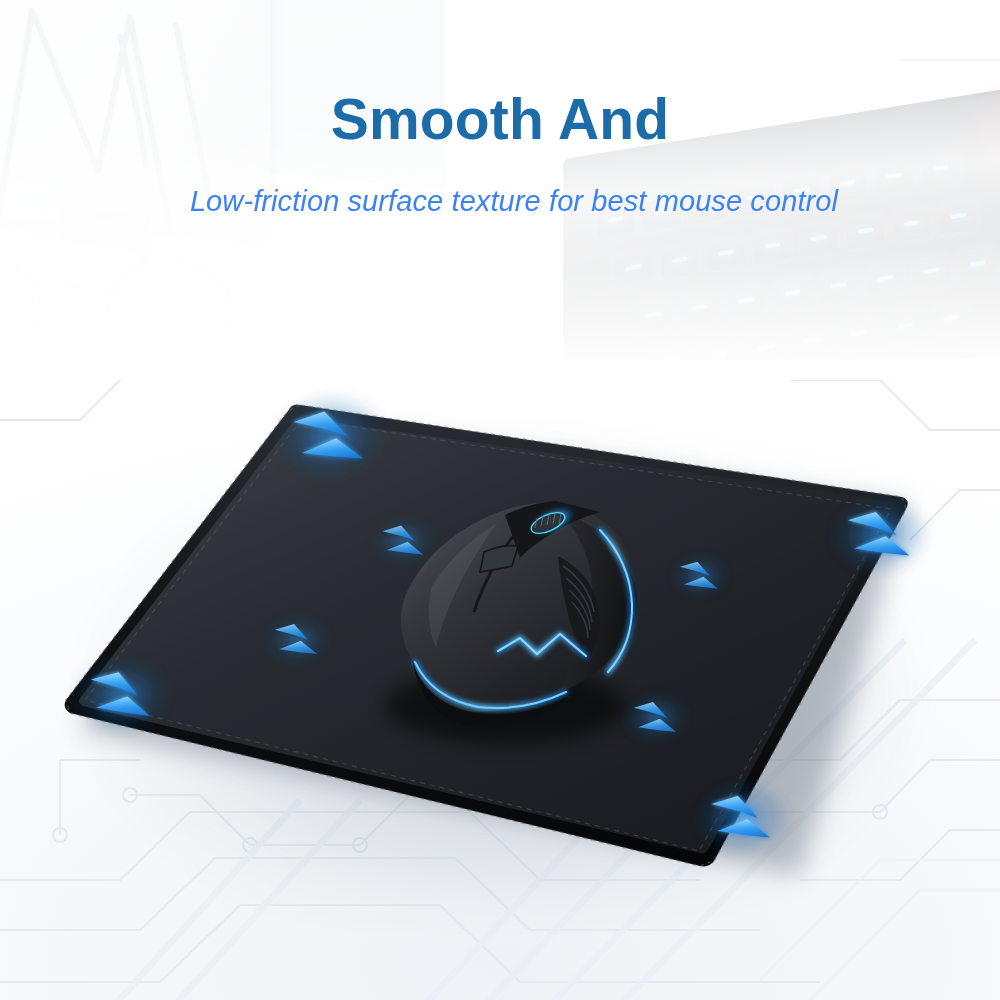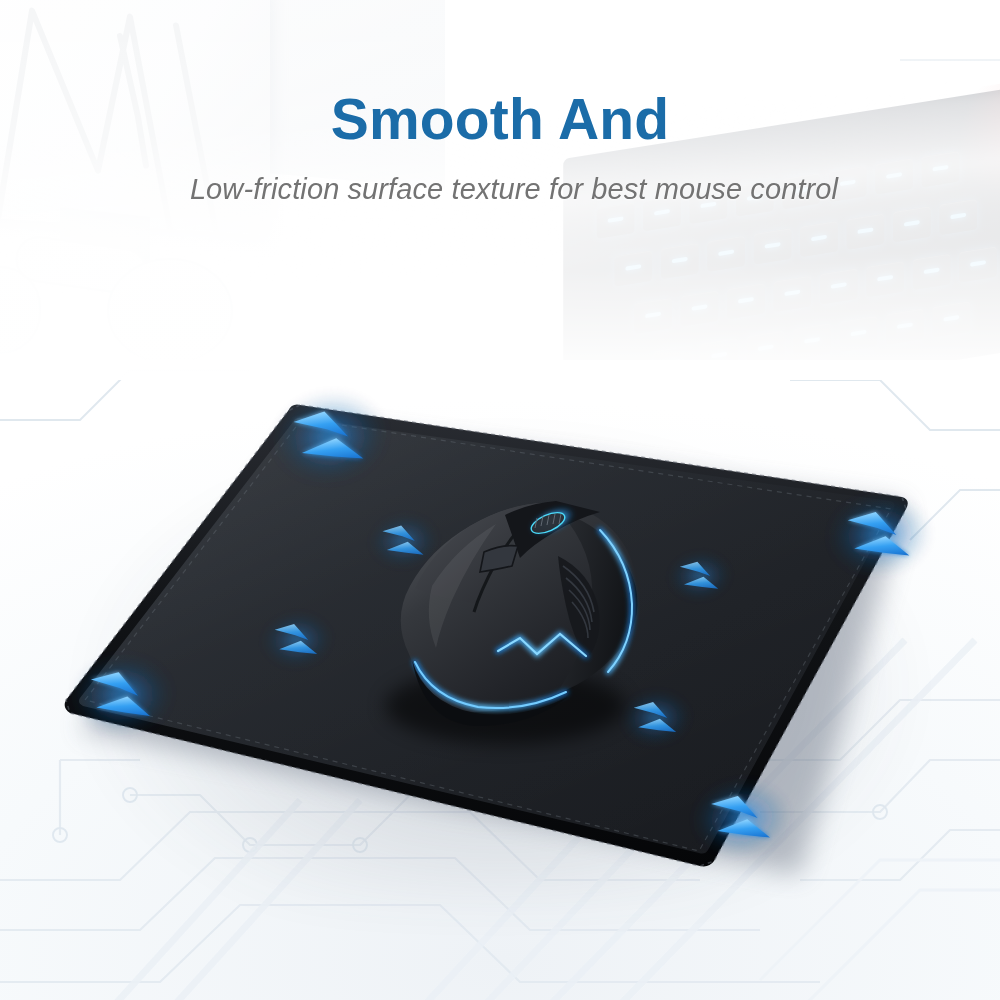--- a/index.html
+++ b/index.html
@@ -50,22 +50,22 @@
     background:#7fd4ff;box-shadow:0 0 6px #4ab6ff;}
 
   
   .copy{position:absolute;left:0;top:88px;width:1000px;text-align:center;z-index:6;}
   .headline{
     font-weight:bold;font-size:57px;line-height:63px;letter-spacing:.2px;
     color:#1b6ca8;margin:0;text-shadow:0 1px 2px rgba(255,255,255,.75);
   }
   .headline span{display:block;}
   .subtitle{
-    margin:20px 0 0;font-size:29px;line-height:36px;font-style:italic;font-weight:300;
-    color:#737373;letter-spacing:.1px;text-shadow:0 1px 2px rgba(255,255,255,.8);padding-left:28px;
+    margin:32px 0 0;font-size:29px;line-height:36px;font-style:italic;font-weight:300;
+    color:#3b82f6;letter-spacing:.1px;text-shadow:0 1px 2px rgba(255,255,255,.8);padding-left:28px;
   }
 
   
   .pad-wrap{position:absolute;left:0;top:0;width:1000px;height:1000px;z-index:4;}
   .pad-shadow{position:absolute;left:70px;top:430px;width:860px;height:470px;
     filter:blur(26px);opacity:.30;
     background:radial-gradient(ellipse at 50% 55%, rgba(60,70,88,.85), rgba(60,70,88,0) 70%);}
 </style>
 </head>
 <body>

